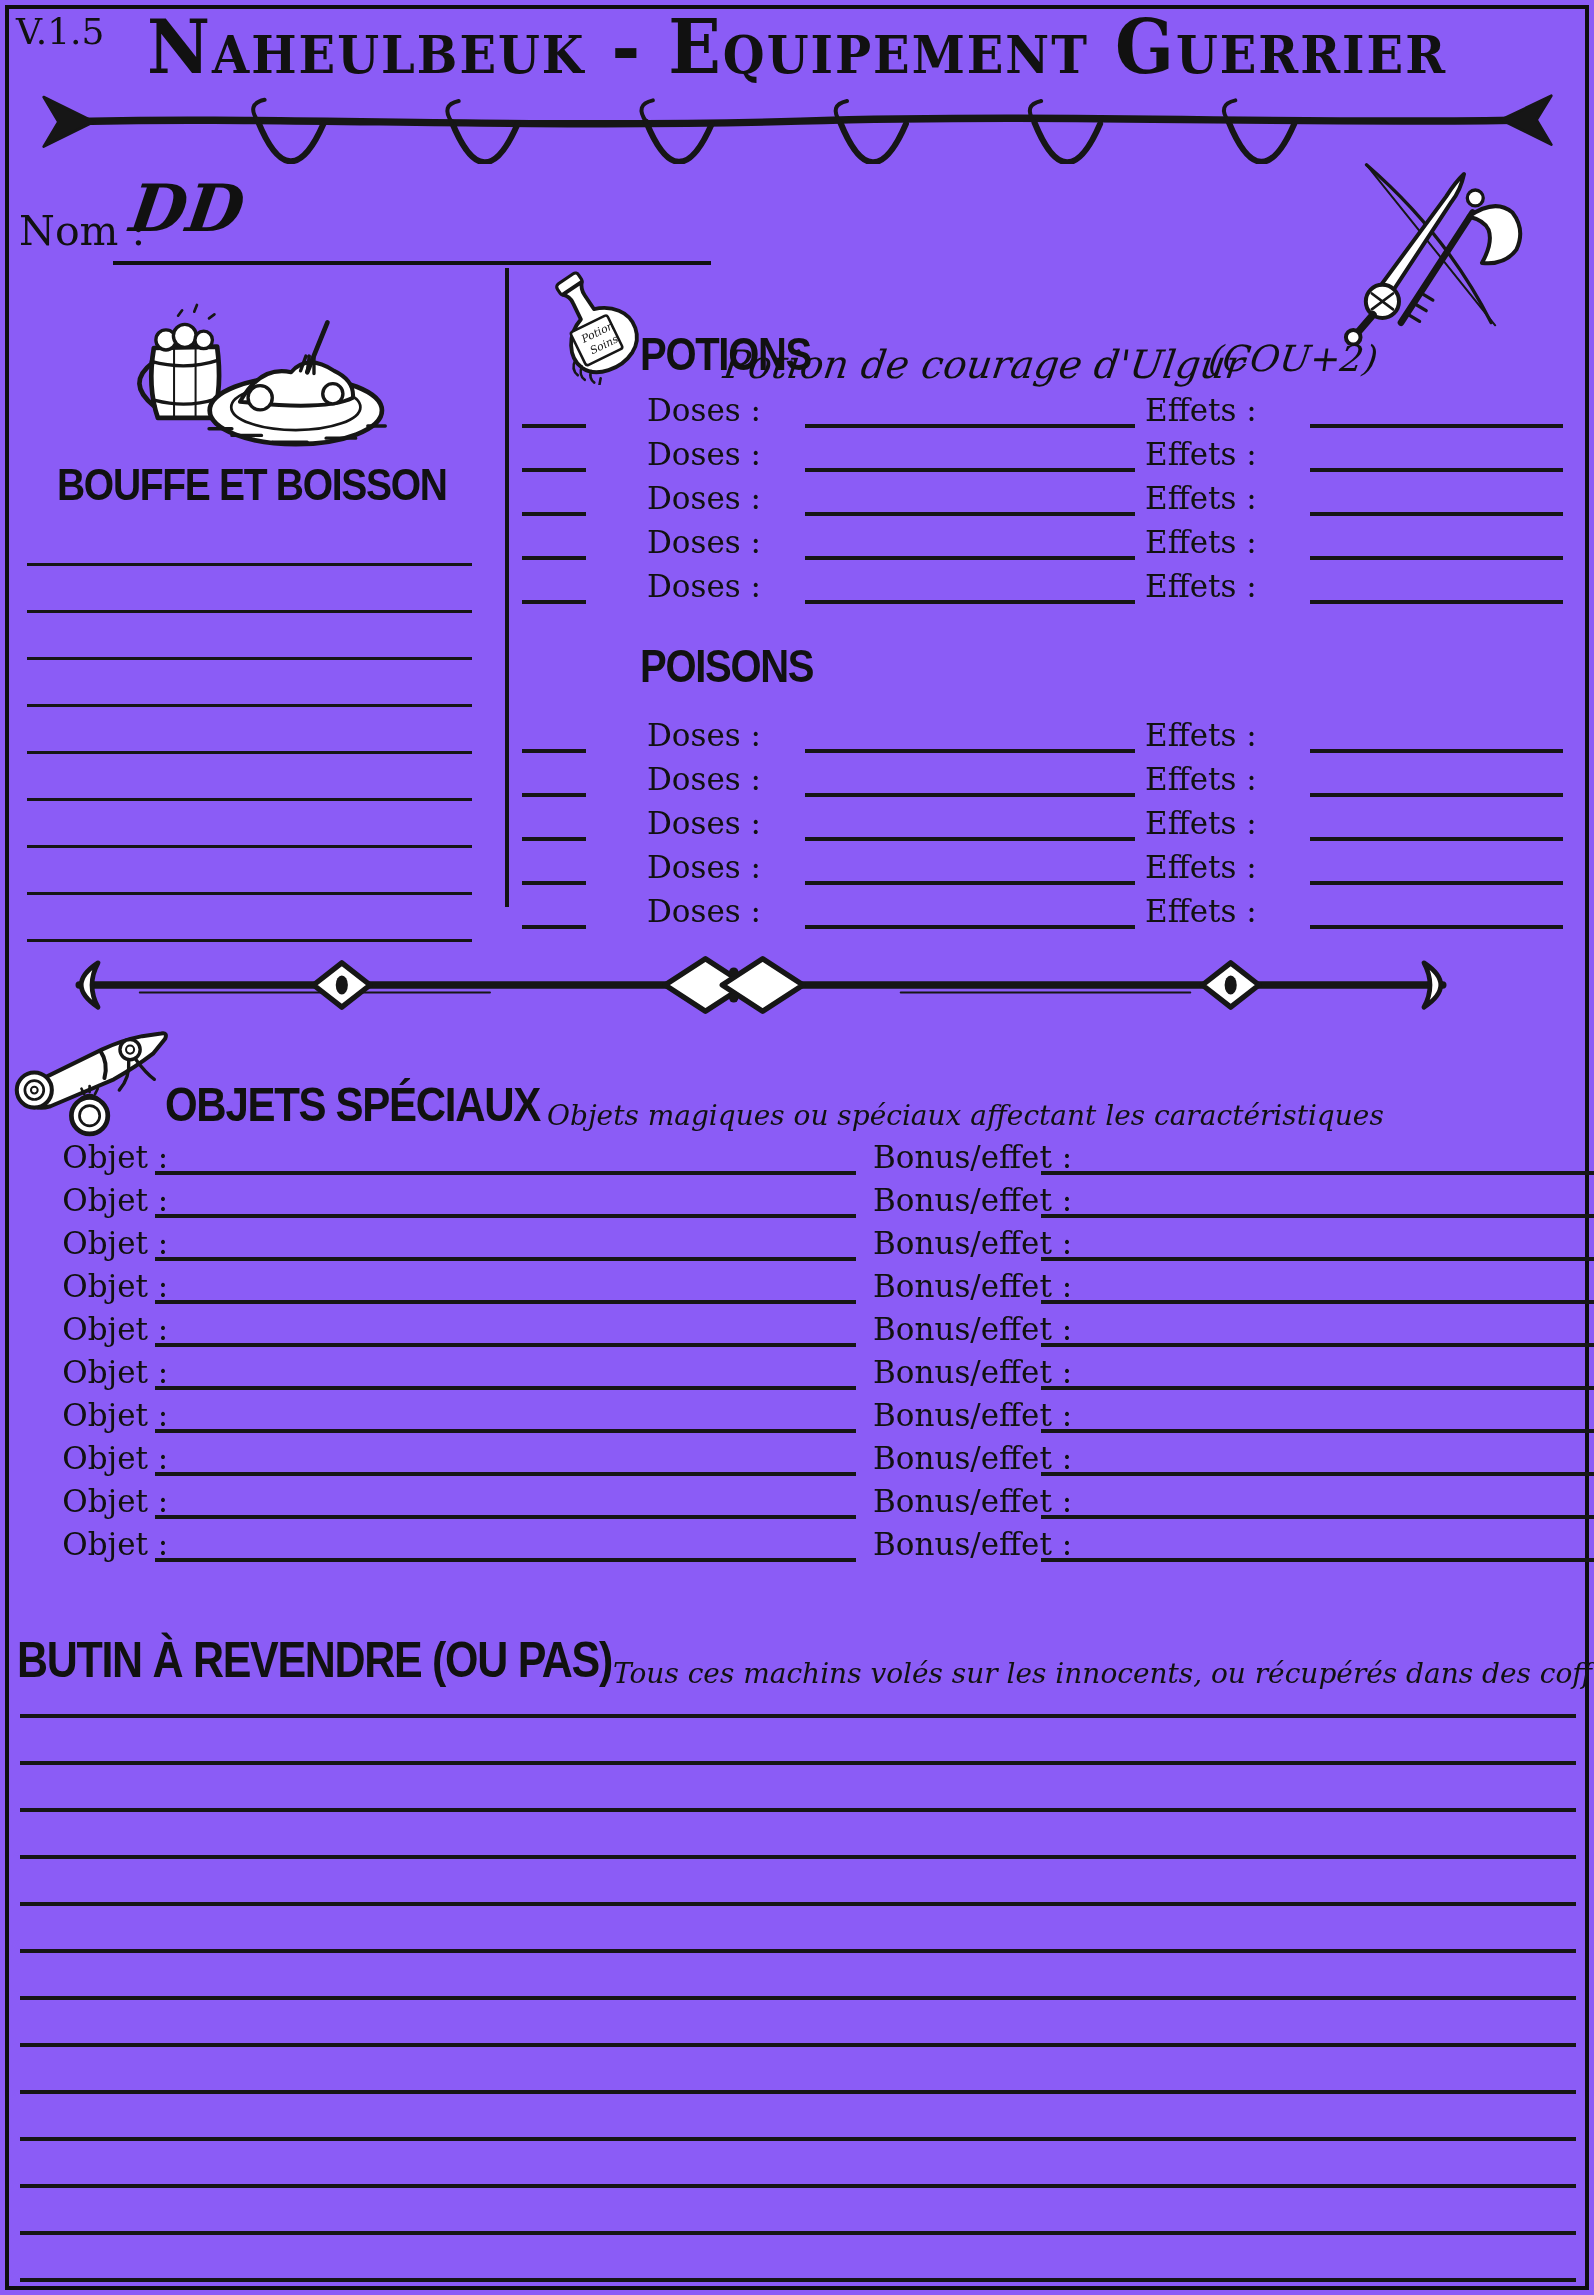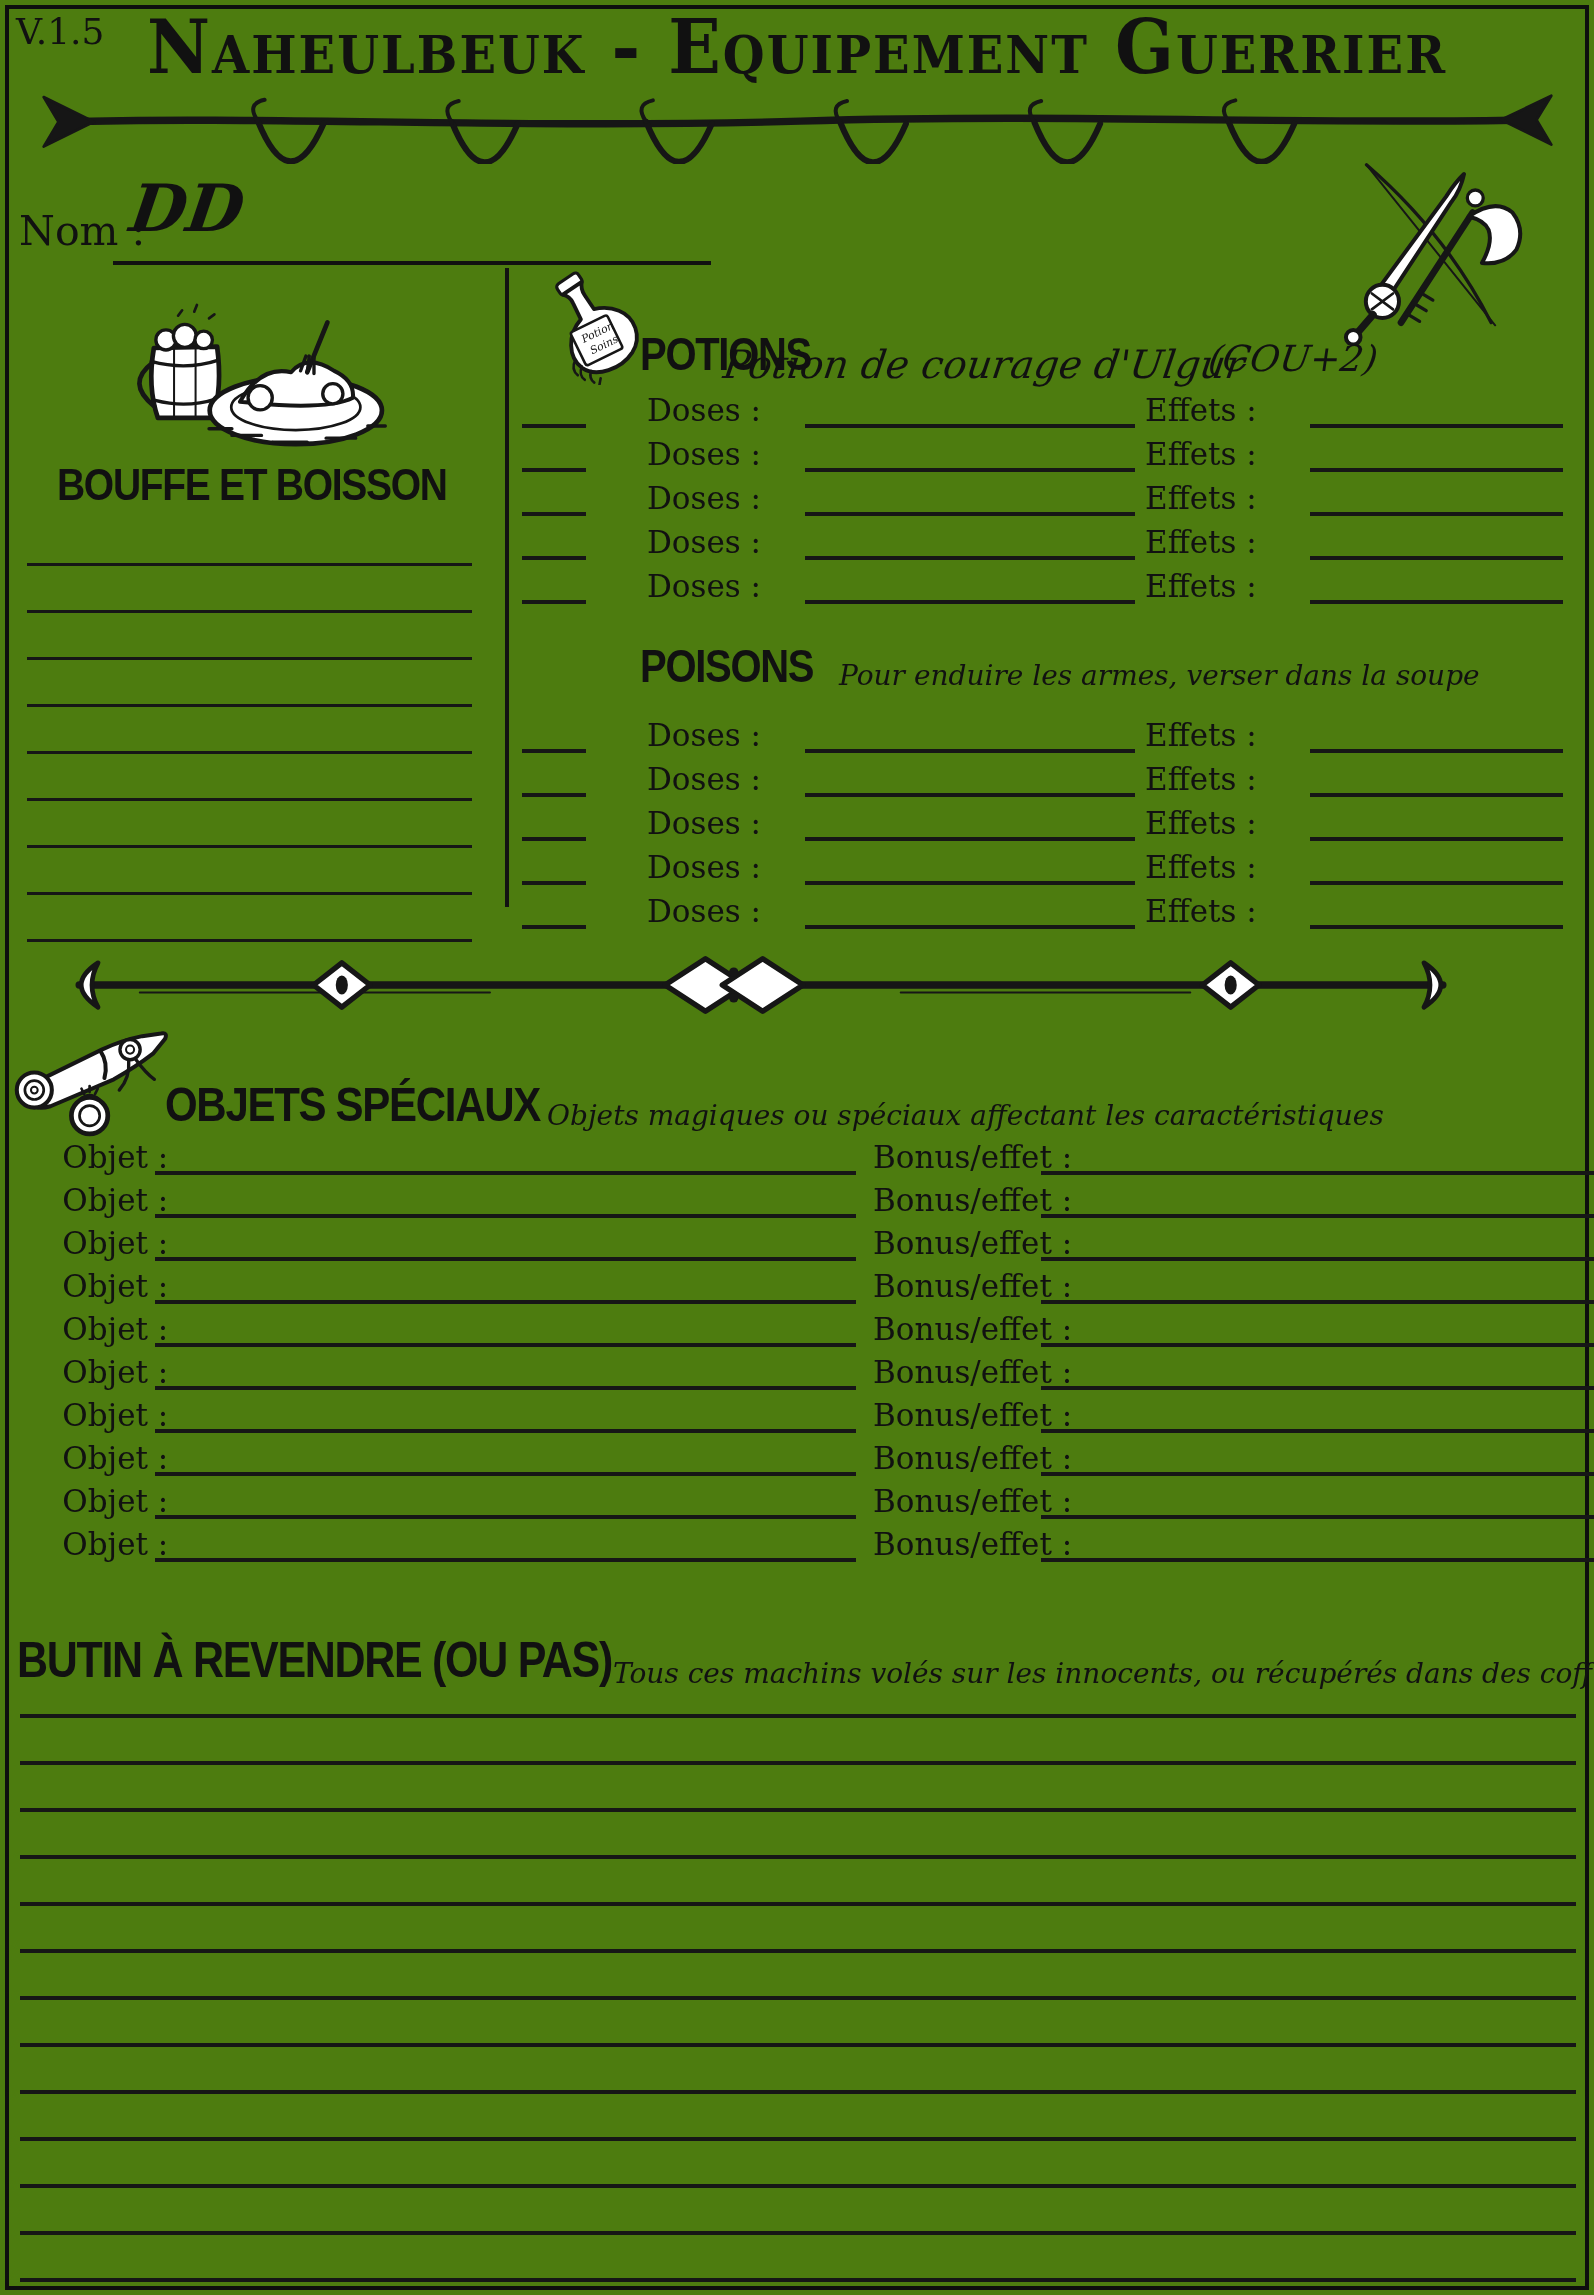--- a/index.html
+++ b/index.html
@@ -1,16 +1,16 @@
 <!DOCTYPE html>
 <html style="font-size:10.8px"><head>
 <meta charset="utf-8">
 <style>
   html,body{margin:0;padding:0;background:#fff;}
-  .page{position:relative;width:1594px;height:2295px;background:#4d7c0f;color:#111;
+  .page{position:relative;width:1594px;height:2295px;background:#8b5cf6;color:#111;
         font-family:"DejaVu Serif",serif;overflow:hidden;}
   .frame{position:absolute;left:5.4px;top:5.4px;right:5.4px;bottom:5.4px;border:4.7px solid #0e0e0e;}
   .version{position:absolute;left:16px;top:10.8px;font-size:36px;}
   .title{position:absolute;left:88px;right:88px;top:2.7px;margin:0;text-align:center;
          font-size:69px;font-weight:700;letter-spacing:2px;white-space:nowrap;
          transform:scaleY(1.08);transform-origin:center top;font-variant:small-caps;}
   .h{position:absolute;font-family:"Liberation Sans",sans-serif;font-weight:700;
      letter-spacing:-1.3px;white-space:nowrap;transform:scaleY(1.15);transform-origin:left bottom;}
   .sub{position:absolute;font-style:italic;font-size:28px;white-space:nowrap;}
   .hand{font-style:italic;transform:skewX(-8deg);white-space:nowrap;}
@@ -180,21 +180,20 @@
       <div class="prow">
         <div class="stub"></div>
         <span class="lab lab1">Doses :</span>
         <div class="fl1"><span></span></div>
         <span class="lab lab2">Effets :</span>
         <div class="fl2"><span></span></div>
       </div>
     </div>
 
   <div class="h" style="left:640px;top:647px;font-size:40px;">POISONS</div>
-  <div class="sub" style="left:839px;top:659px;">Pour enduire les armes, verser dans la soupe</div>
 
   <div class="rowset" style="left:512px;top:709px;">
 
       <div class="prow">
         <div class="stub"></div>
         <span class="lab lab1">Doses :</span>
         <div class="fl1"><span></span></div>
         <span class="lab lab2">Effets :</span>
         <div class="fl2"><span></span></div>
       </div>

